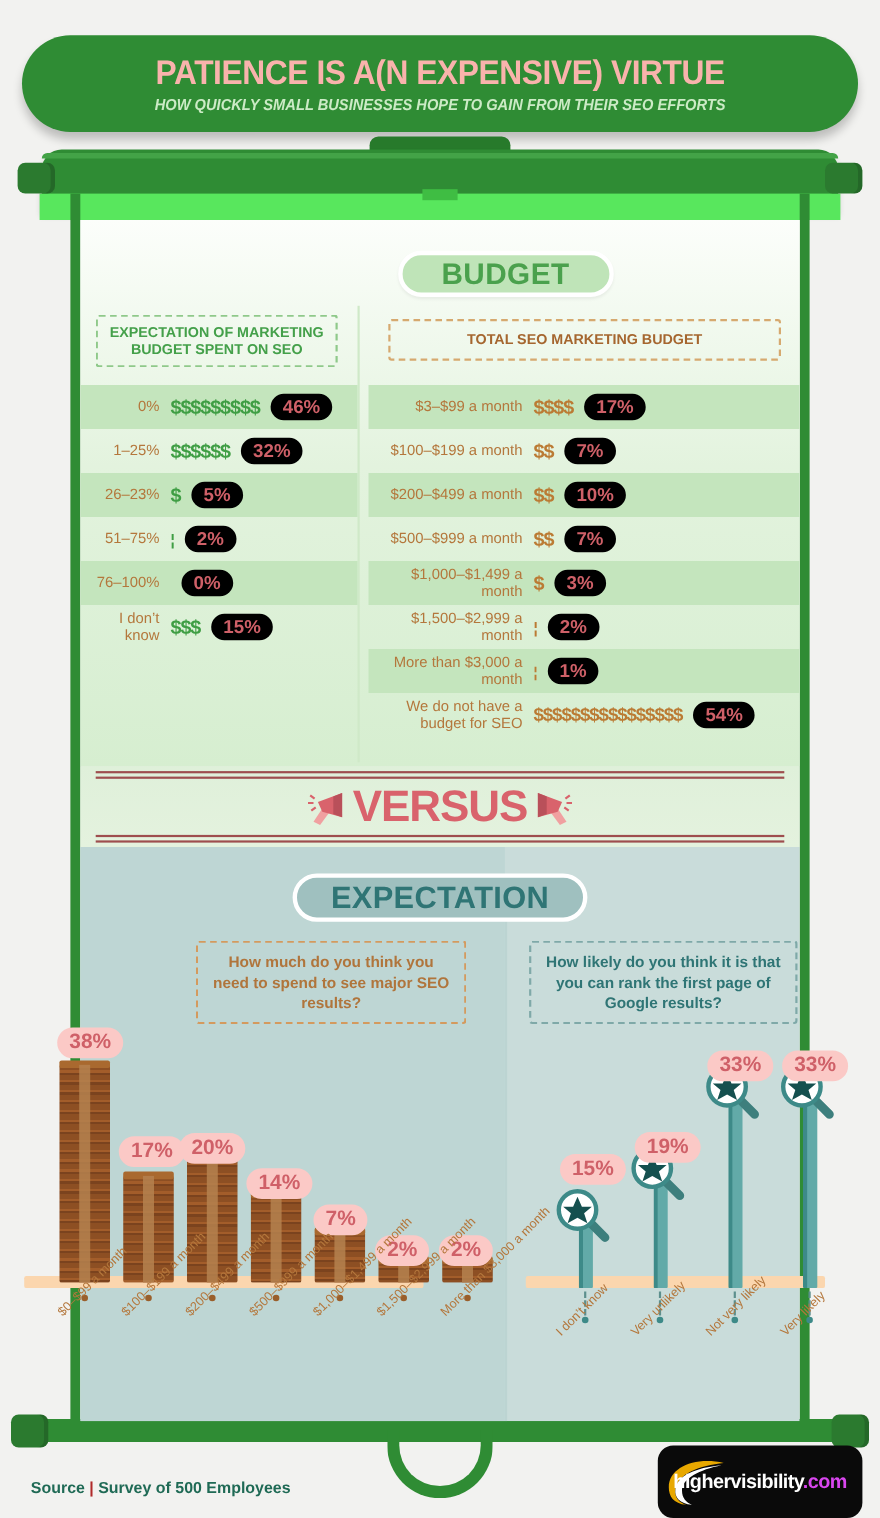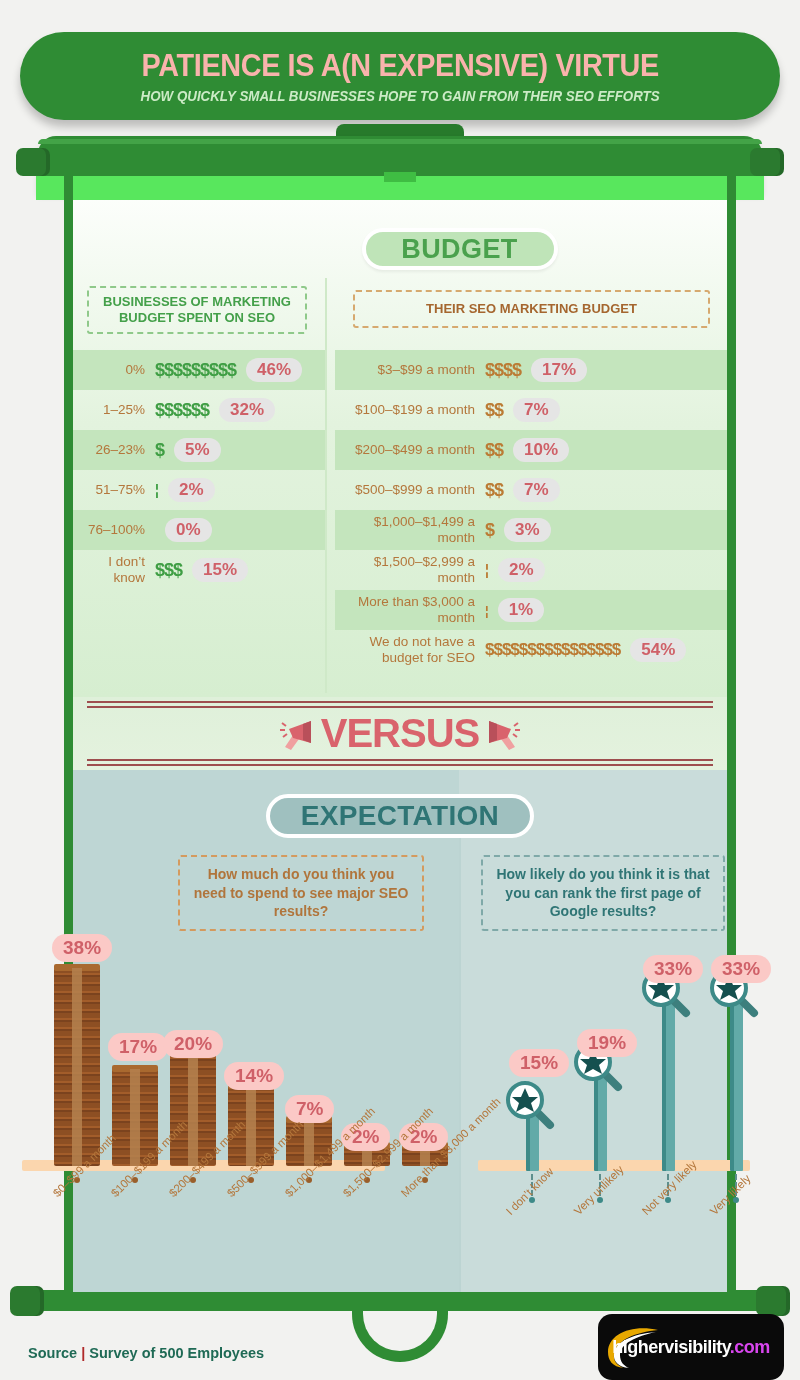--- a/index.html
+++ b/index.html
@@ -99,21 +99,21 @@
   .row.shade{ background:#c4e5bd; }
   .row .lbl{
     text-align:right; color:#b4773c; font-size:13.5px; line-height:1.15;
     font-family:"Liberation Sans",sans-serif; padding-right:10px;
   }
   .dollars{ font-weight:bold; letter-spacing:-1px; white-space:nowrap; }
   .dollars.green{ color:#3f9e44; font-size:18px; }
   .dollars.brown{ color:#bb7b34; font-size:18px; }
   .pct{
     display:inline-flex; align-items:center; justify-content:center;
-    background:#e5e5e5; color:#cf6068; font-weight:bold; font-size:17px;
+    background:#000000; color:#cf6068; font-weight:bold; font-size:17px;
     border-radius:14px; padding:2px 11px; margin-left:10px; white-space:nowrap;
   }
 
   
   .versus-band{
     position:absolute; left:0; top:497px; width:654px; height:73px;
     background:linear-gradient(180deg,#dff0da,#e4f2de);
     display:flex; align-items:center; justify-content:center;
   }
   .vline{ position:absolute; left:14px; width:626px; height:2px; background:#9e4e4e; }
@@ -214,22 +214,22 @@
 <div class="knob bl"></div>
 <div class="knob br"></div>
 <div class="bottom-loop"></div>
 
 <div class="board-inner">
 
   <div class="budget-panel">
     <div class="section-pill pill-budget">BUDGET</div>
     <div class="col-divider"></div>
 
-    <div class="tbl-head left">BUSINESSES OF MARKETING BUDGET SPENT ON SEO</div>
-    <div class="tbl-head right">THEIR SEO MARKETING BUDGET</div>
+    <div class="tbl-head left">EXPECTATION OF MARKETING BUDGET SPENT ON SEO</div>
+    <div class="tbl-head right">TOTAL SEO MARKETING BUDGET</div>
 
     <div class="row shade" style="left:0;top:150px;width:252px;">
       <div class="lbl" style="width:82px;">0%</div>
       <div class="dollars green">$$$$$$$$$</div>
       <div class="pct">46%</div>
     </div>
     <div class="row" style="left:0;top:190px;width:252px;">
       <div class="lbl" style="width:82px;">1–25%</div>
       <div class="dollars green">$$$$$$</div>
       <div class="pct">32%</div>

